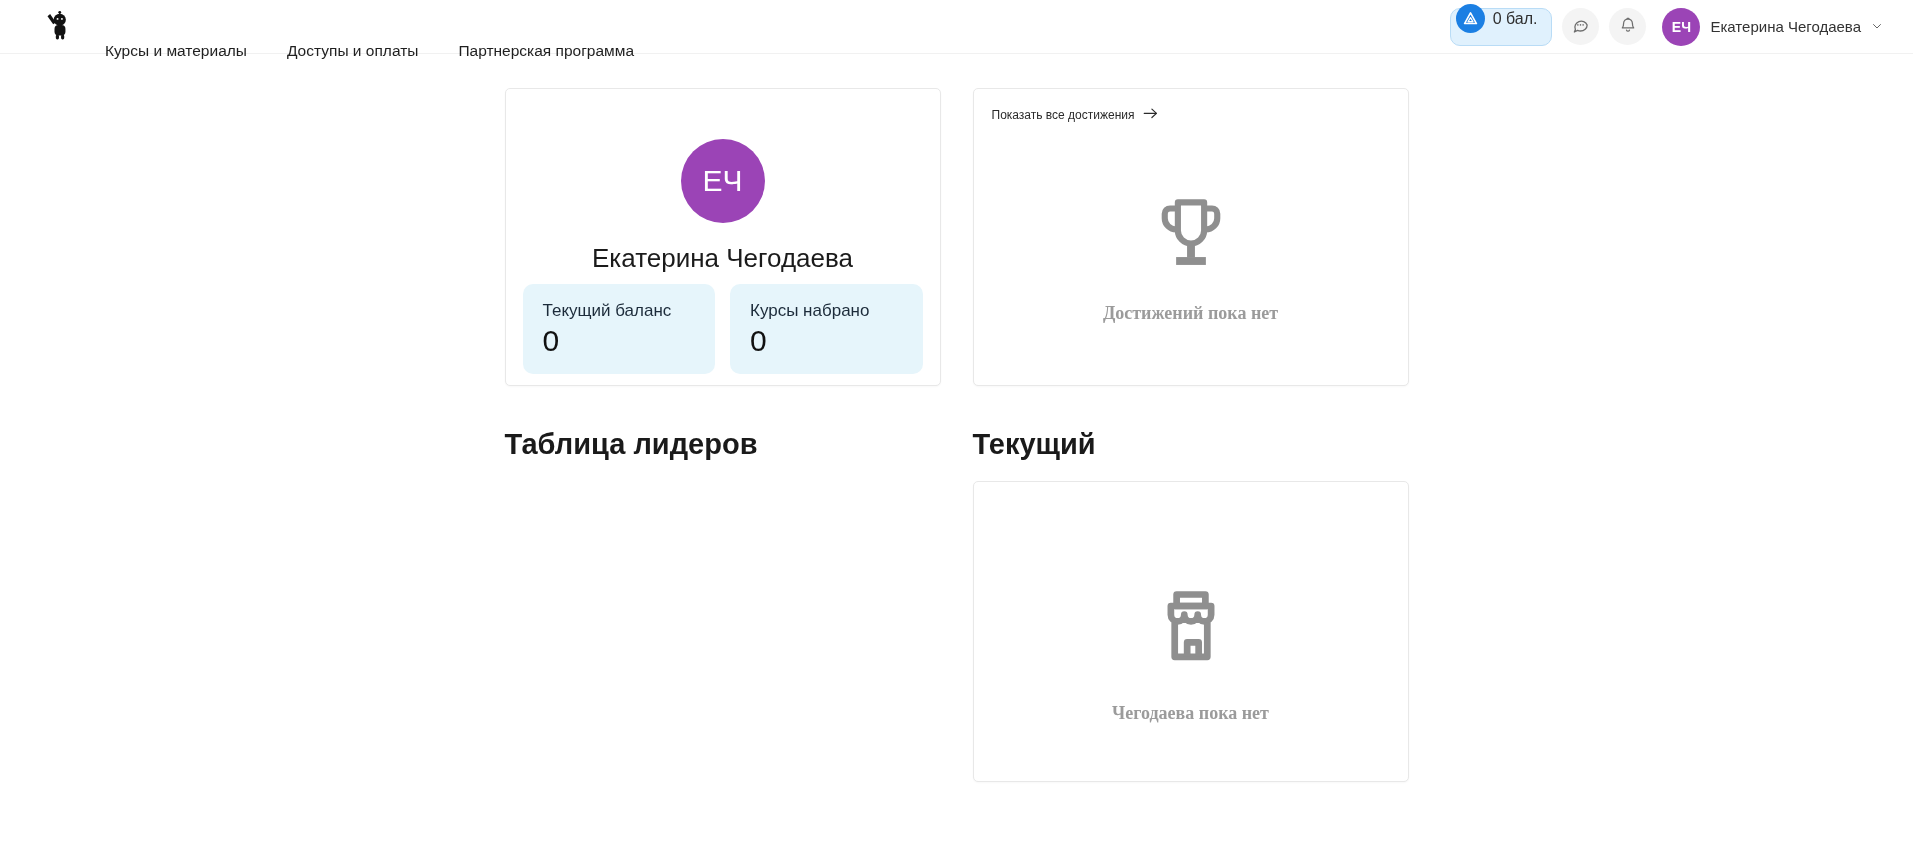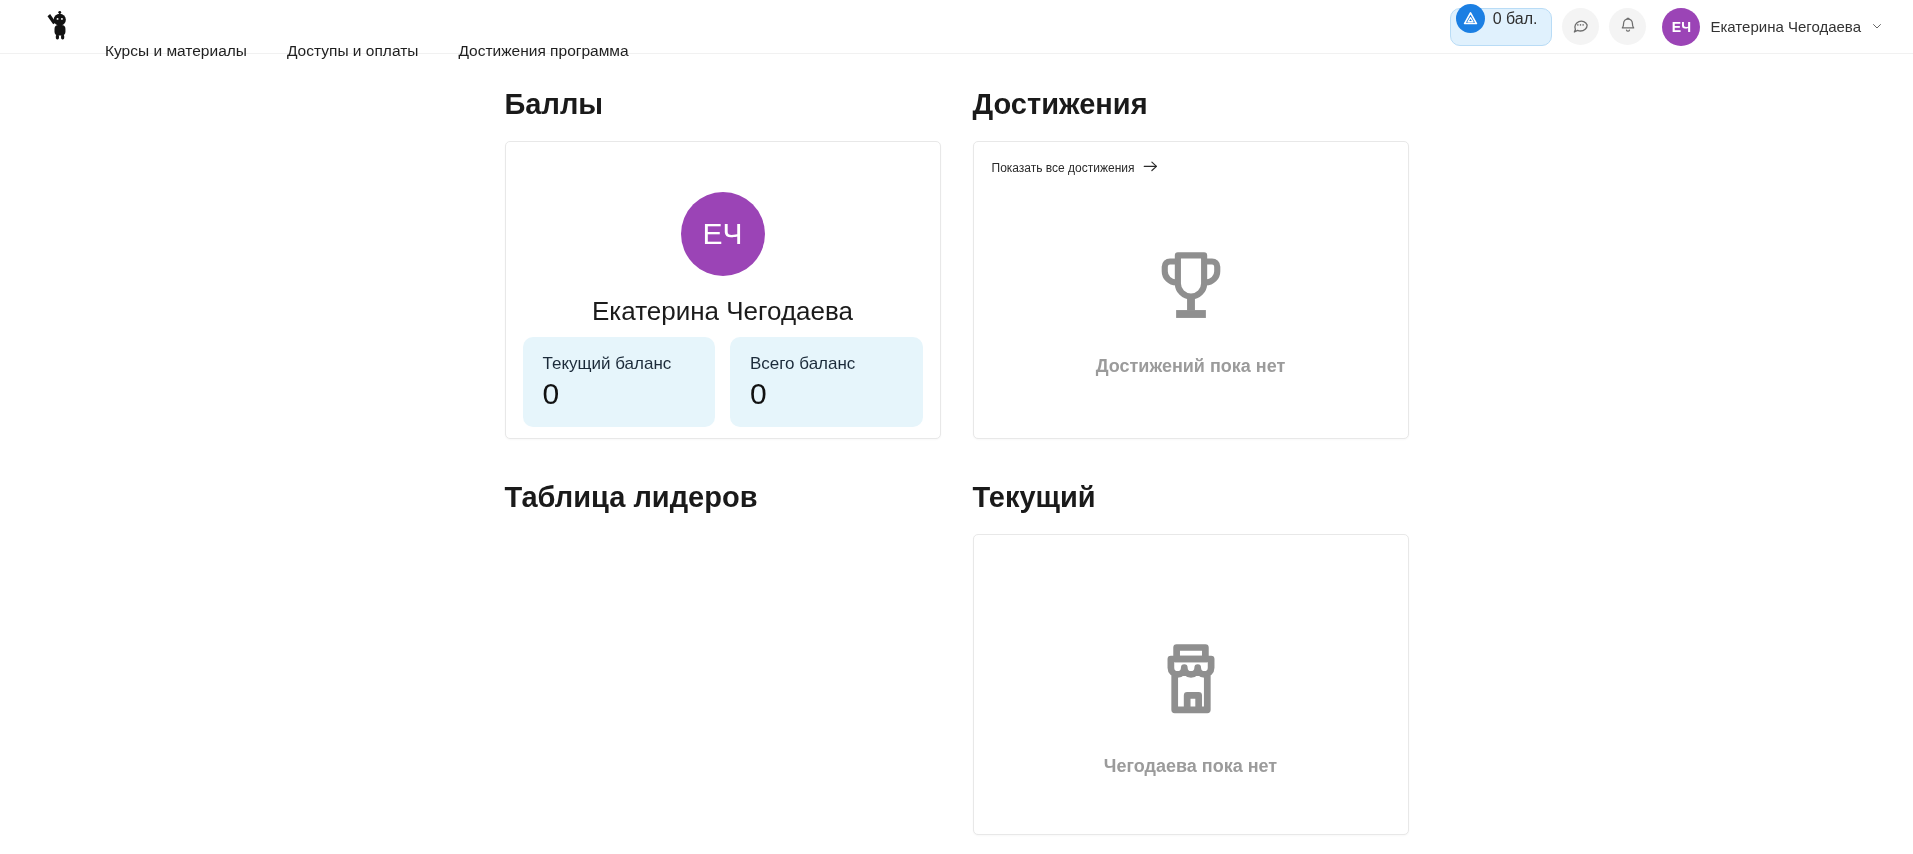--- a/index.html
+++ b/index.html
@@ -84,21 +84,21 @@
   
   .card-achievements {
     height: 298px; display: flex; flex-direction: column; align-items: center;
     padding: 17px 18px 0;
   }
   .show-all-link {
     align-self: flex-start; display: flex; align-items: center; gap: 7px;
     font-size: 12px; color: #2b2b2b; cursor: pointer;
   }
   .trophy-wrap { margin-top: 68px; line-height: 0; }
-  .empty-text { font-size: 18px; font-weight: 600; color: #9b9b9b; }
+  .empty-text { font-size: 18px; font-weight: 600; color: #9b9b9b; font-family: Liberation Serif, serif; }
   .card-achievements .empty-text { margin-top: 28px; }
 
   
   .card-empty {
     height: 301px; display: flex; flex-direction: column; align-items: center;
     padding-top: 101px;
   }
   .card-empty .empty-text { margin-top: 28px; }
   .big-icon { line-height: 0; }
 </style>
@@ -119,21 +119,21 @@
           <rect x="12" y="18" width="12.5" height="12" rx="4.5"></rect>
           <rect x="13.5" y="29" width="3.6" height="5.5" rx="1.6"></rect>
           <rect x="19.5" y="29" width="3.6" height="5.5" rx="1.6"></rect>
         </g>
       </svg>
     </span>
   </div>
   <div class="nav">
     <span class="nav-item">Курсы и материалы</span>
     <span class="nav-item">Доступы и оплаты</span>
-    <span class="nav-item">Достижения программа</span>
+    <span class="nav-item">Партнерская программа</span>
   </div>
 
   <div class="header-right">
     <div class="points-pill">
       <span class="points-circle">
         <svg width="19" height="19" viewBox="0 0 32 32" fill="none" stroke="#ffffff" stroke-linejoin="round">
           <path d="M16 6.5 L26 24.5 H6 Z" stroke-width="2.7"></path>
           <path d="M16 14.5 L20.2 21.5 H11.8 Z" stroke-width="2.2"></path>
         </svg>
       </span>
@@ -169,39 +169,37 @@
           <polyline points="5,9 12,16 19,9"></polyline>
         </svg>
       </span>
     </div>
   </div>
 </div>
 
 <div class="main">
 
   <section>
-    <h2 class="section-title">Баллы</h2>
     <div class="card card-points">
       <div class="points-avatar">ЕЧ</div>
       <div class="points-username">Екатерина Чегодаева</div>
       <div class="stats-row">
         <div class="stat-box">
           <div class="stat-label">Текущий баланс</div>
           <div class="stat-value">0</div>
         </div>
         <div class="stat-box">
-          <div class="stat-label">Всего баланс</div>
+          <div class="stat-label">Курсы набрано</div>
           <div class="stat-value">0</div>
         </div>
       </div>
     </div>
   </section>
 
   <section>
-    <h2 class="section-title">Достижения</h2>
     <div class="card card-achievements">
       <div class="show-all-link">
         <span>Показать все достижения</span>
         <span>
           <svg width="17" height="14" viewBox="0 0 24 20" fill="none" stroke="#2b2b2b" stroke-width="1.7" stroke-linecap="round" stroke-linejoin="round">
             <path d="M3 10.5 H20"></path>
             <path d="M14 4.5 L20.5 10.5 L14 16.5"></path>
           </svg>
         </span>
       </div>

